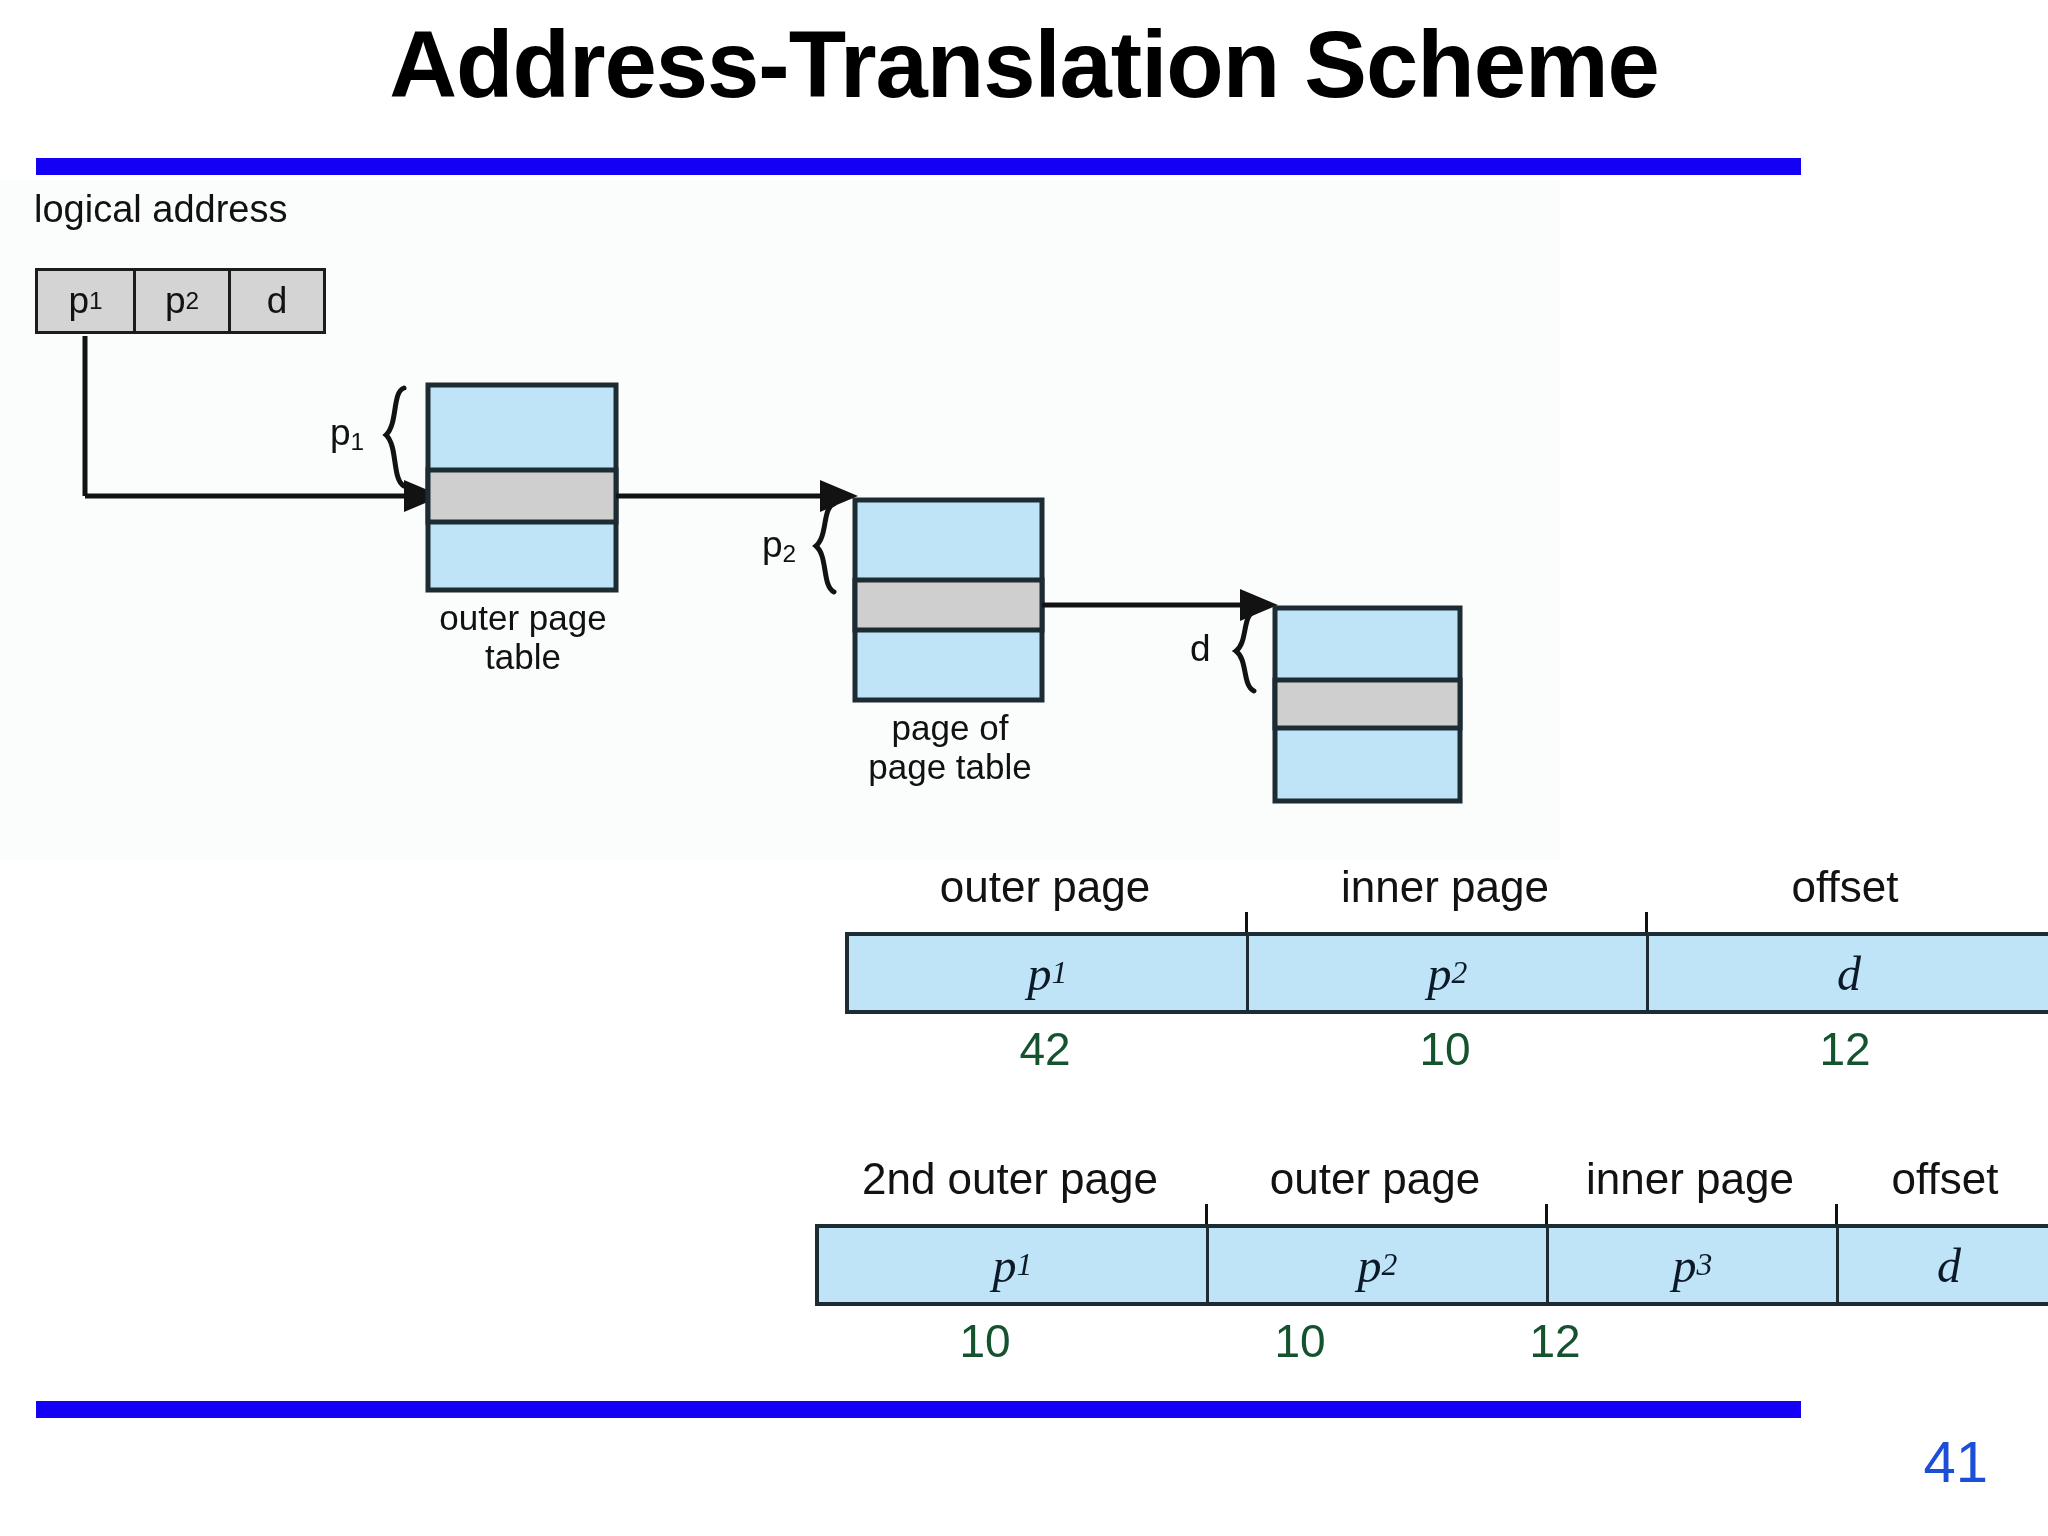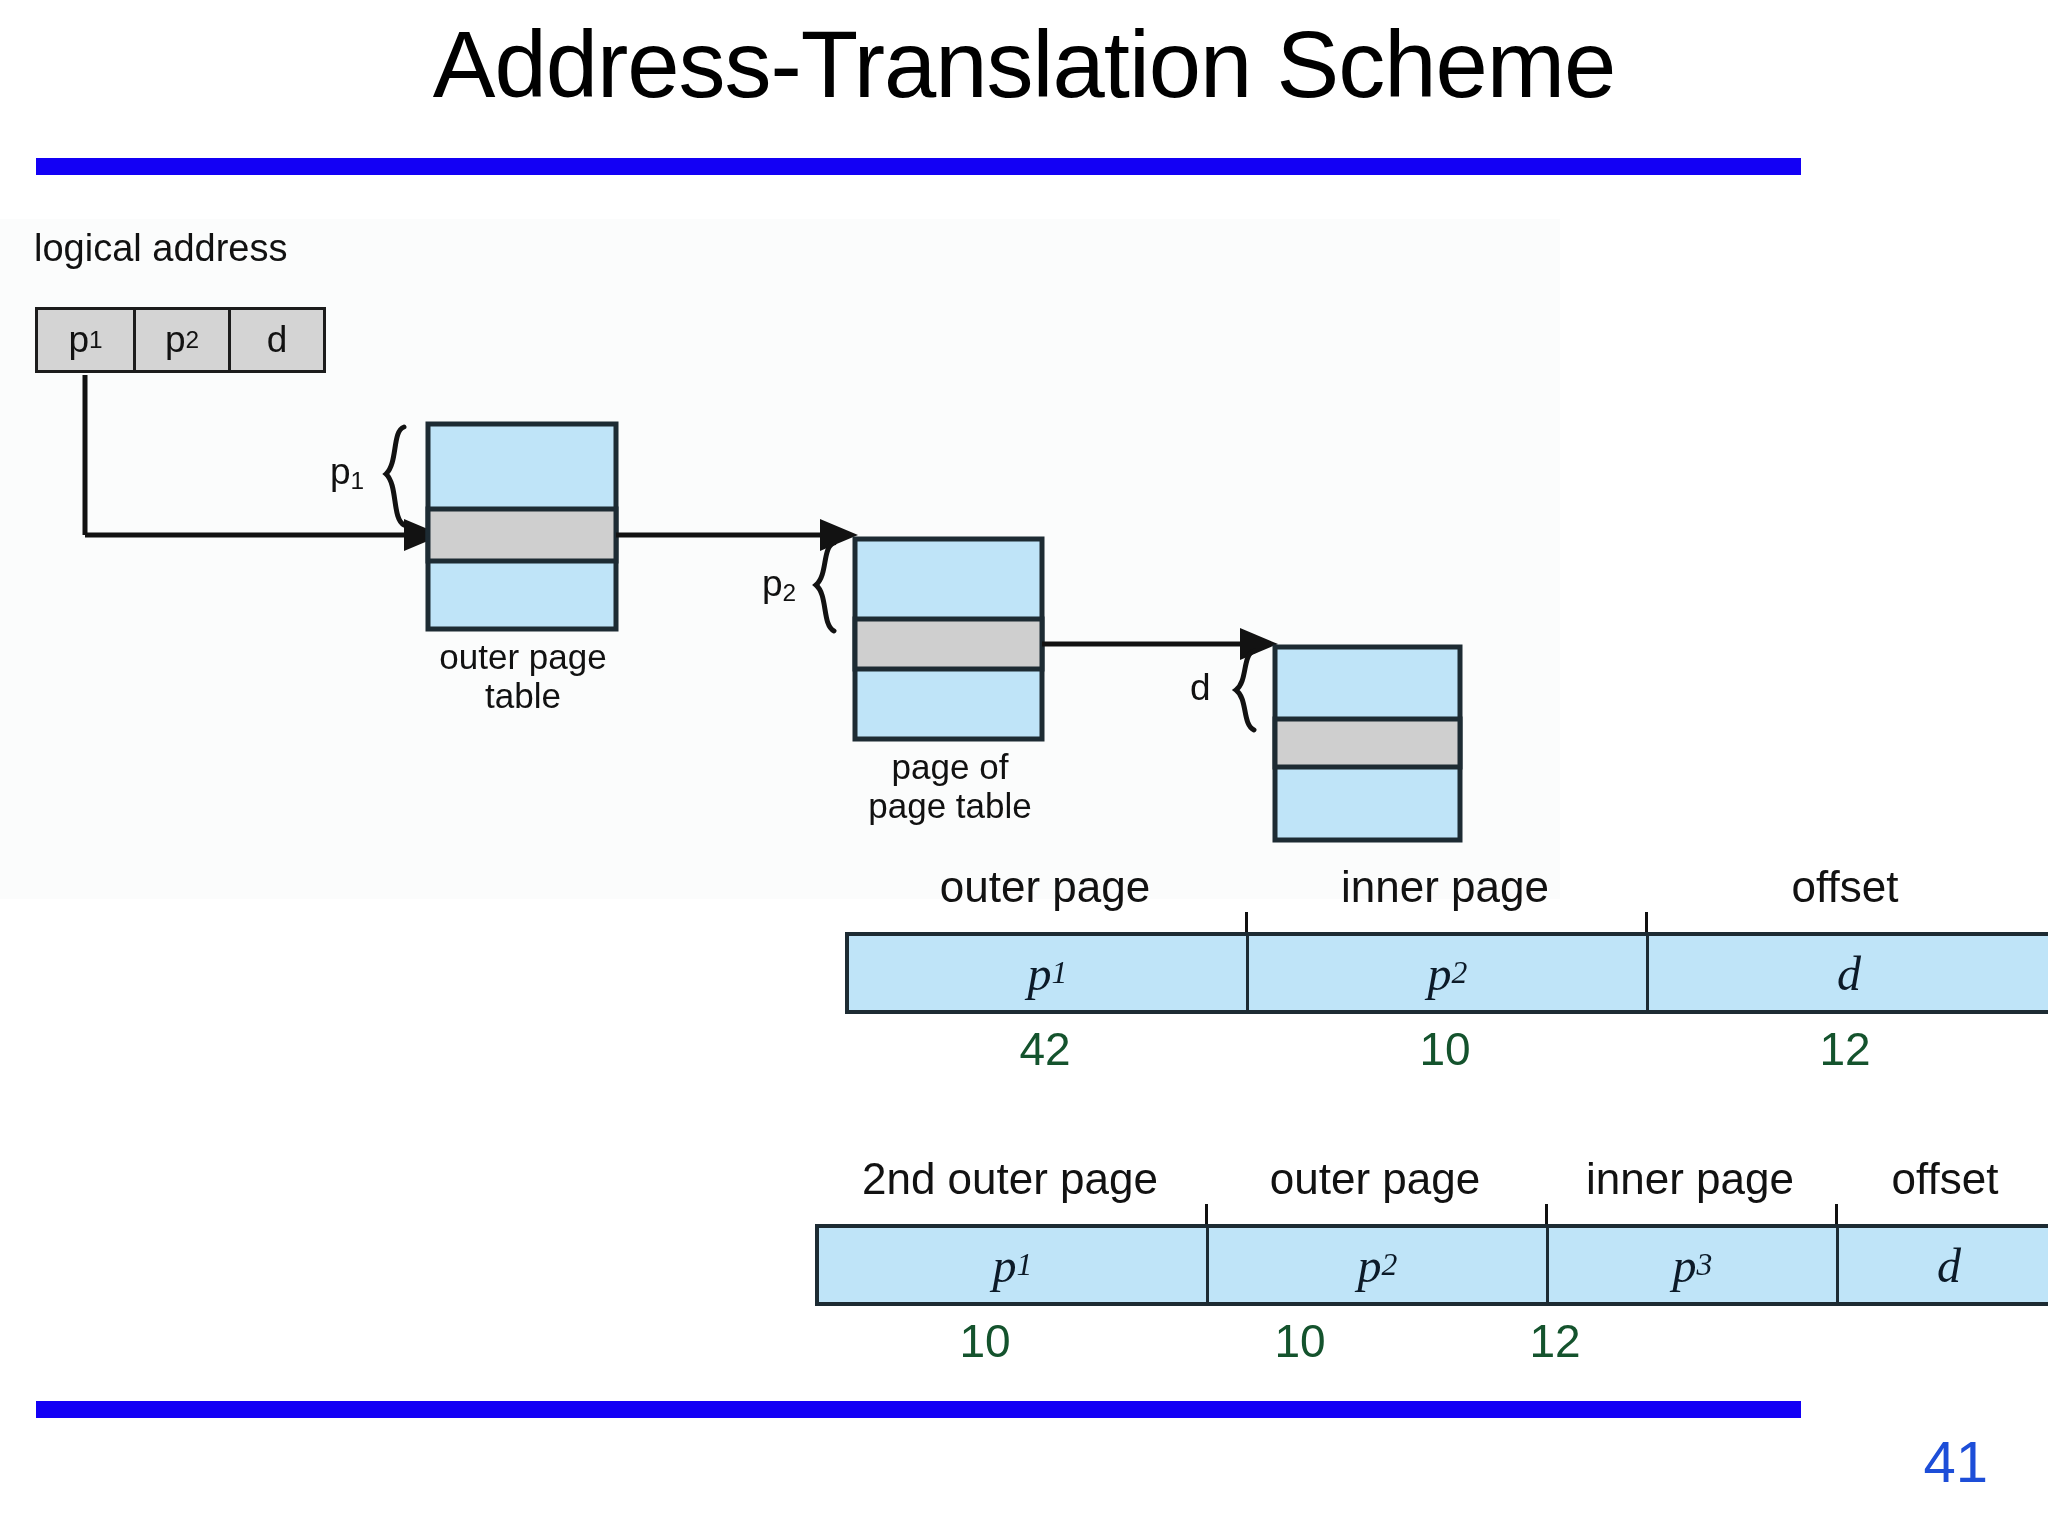--- a/index.html
+++ b/index.html
@@ -16,21 +16,21 @@
   }
 
   
   #slide-title {
     position: absolute;
     left: 0;
     top: 14px;
     width: 2048px;
     text-align: center;
     font-size: 94px;
-    font-weight: 400;
+    font-weight: 700;
     color: #000000;
     letter-spacing: -1px;
     line-height: 1.08;
     white-space: nowrap;
   }
 
   
   .blue-rule {
     position: absolute;
     left: 36px;
@@ -65,21 +65,20 @@
   }
 
   
   #diagram {
     position: absolute;
     left: 0;
     top: 180px;
     width: 1560px;
     height: 680px;
     background: #fbfcfc;
-    margin-top: 39px;
   }
   #diagram svg { display: block; }
   .diag-label {
     position: absolute;
     font-family: "Liberation Sans", sans-serif;
     color: #111111;
     font-size: 35px;
     line-height: 1.12;
     text-align: center;
     white-space: nowrap;

